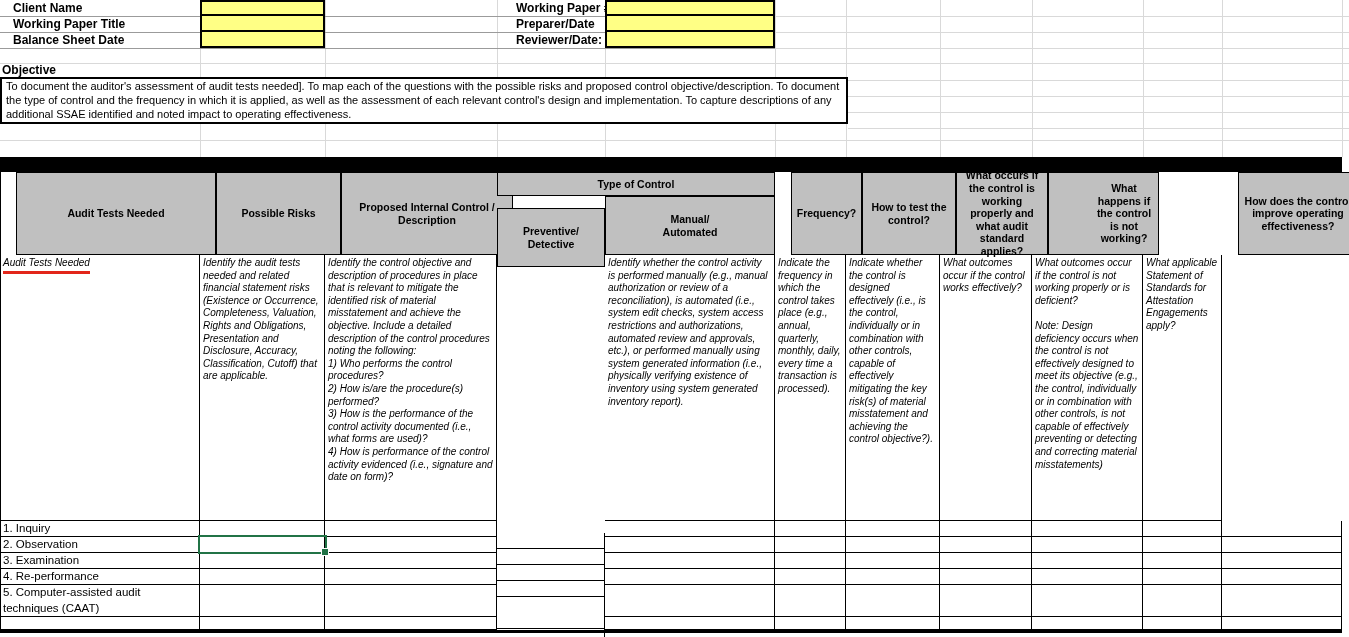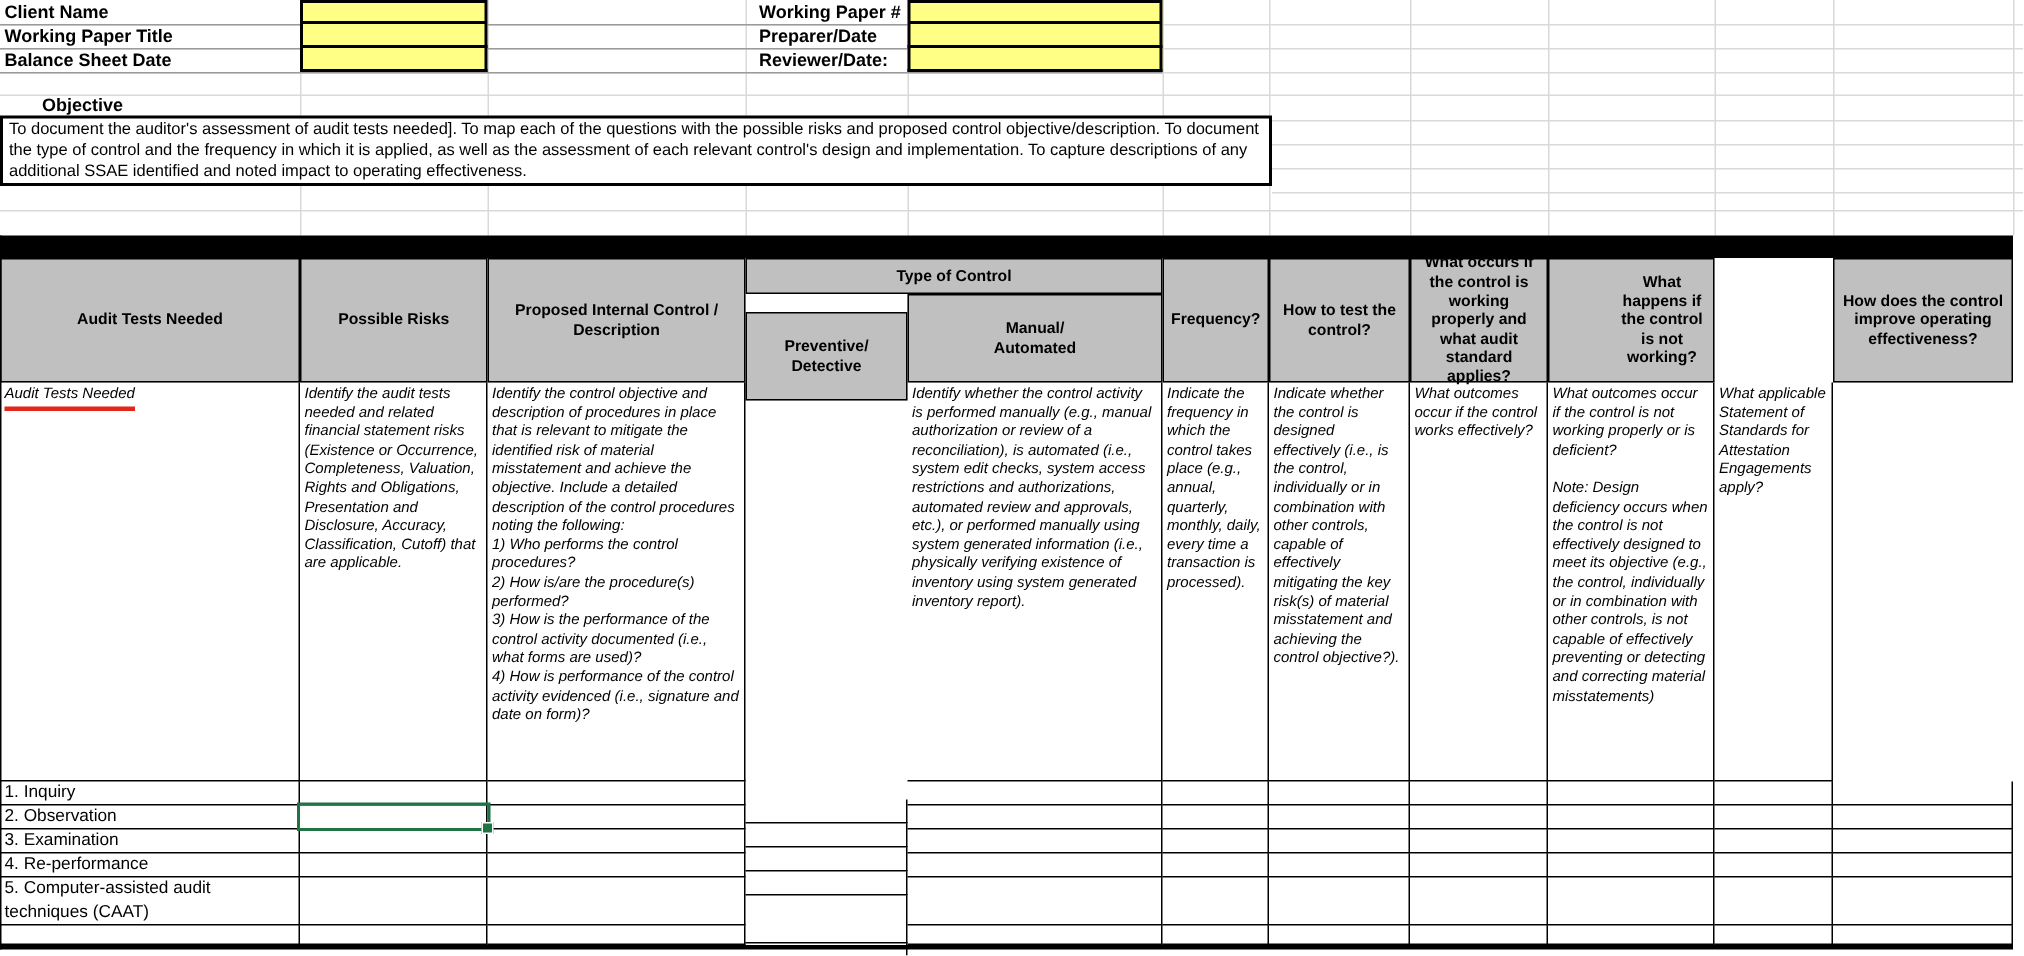--- a/index.html
+++ b/index.html
@@ -7,43 +7,43 @@
           font-family:"Liberation Sans",sans-serif;color:#000;overflow:hidden;}
 
   
   .gv{position:absolute;top:0;width:1px;height:157px;background:#d9d9d9;z-index:1;}
   .gh{position:absolute;left:0;width:1349px;height:1px;background:#d9d9d9;z-index:1;}
   .gh.dark{background:#9b9b9b;width:775px;}
   .gh.right{left:848px;width:501px;}
 
   
   .flab{position:absolute;height:16px;line-height:16px;font-weight:bold;font-size:12px;
-        padding-left:3px;z-index:2;white-space:nowrap;}
+        padding-left:13px;z-index:2;white-space:nowrap;}
   .ycell{position:absolute;height:16px;background:#ffff85;border:2px solid #000;
          box-sizing:border-box;z-index:3;}
   .ycell.mid{border-top:0;}
 
   
   .objhead{position:absolute;left:0;top:63px;width:848px;height:14px;line-height:14px;
-           font-weight:bold;font-size:12px;padding-left:2px;z-index:2;margin-left:26px;}
+           font-weight:bold;font-size:12px;padding-left:2px;z-index:2;}
   .objbox{position:absolute;left:0;top:77px;width:848px;height:47px;border:2px solid #000;
           box-sizing:border-box;background:#fff;font-size:11px;line-height:14.2px;
           padding:0px 4px;z-index:2;}
 
   
   .band{position:absolute;left:0;top:157px;width:1342px;height:15px;background:#000;z-index:2;}
   .tleft{position:absolute;left:0;top:157px;width:1px;height:476px;background:#000;z-index:4;}
   .bbar{position:absolute;left:0;top:630px;width:1342px;height:3px;background:#000;z-index:5;}
 
   
   .th{position:absolute;background:#c0c0c0;border:1px solid #000;box-sizing:border-box;
       display:flex;align-items:center;justify-content:center;text-align:center;
       font-weight:bold;font-size:10.5px;line-height:1.2;padding:1px 3px;z-index:2;}
   .th.pre{white-space:pre-line;}
-  .hTall{top:172px;height:83px;}
+  .hTall{top:172px;height:83px;margin-left:16px;}
   .hTop{top:172px;height:24px;}
   .hSub{top:196px;height:59px;}
 
   
   .cA{left:0;width:200px;} .cB{left:200px;width:125px;} .cC{left:325px;width:172px;}
   .cD{left:497px;width:108px;margin-top:12px;} .cE{left:605px;width:170px;} .cF{left:775px;width:71px;}
   .cG{left:846px;width:94px;} .cH{940px;left:940px;width:92px;} .cI{left:1032px;width:111px;padding-left:44px;}
   .cJ{left:1143px;width:79px;} .cK{left:1222px;width:120px;}
   .cDE{left:497px;width:278px;}
 

